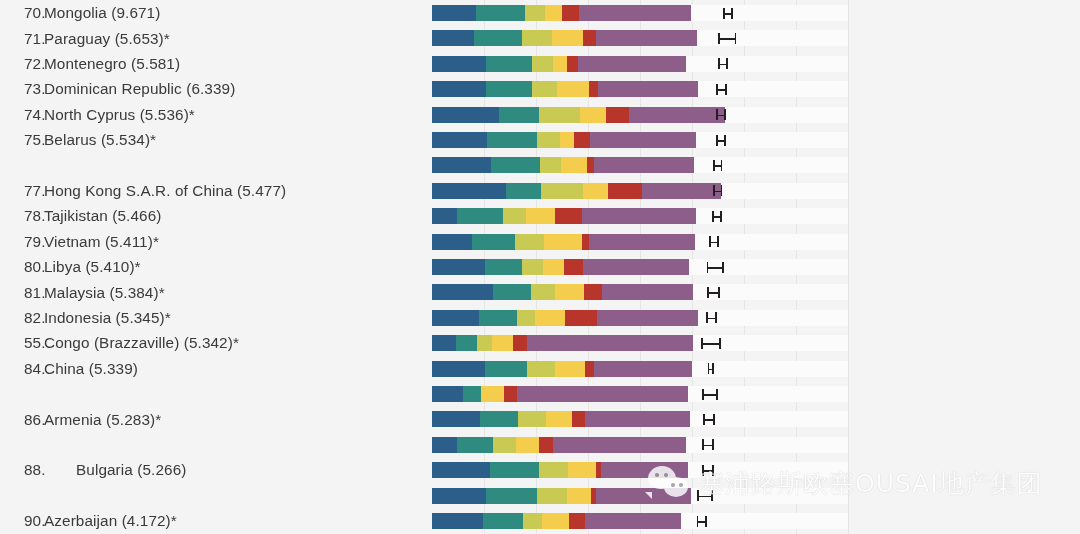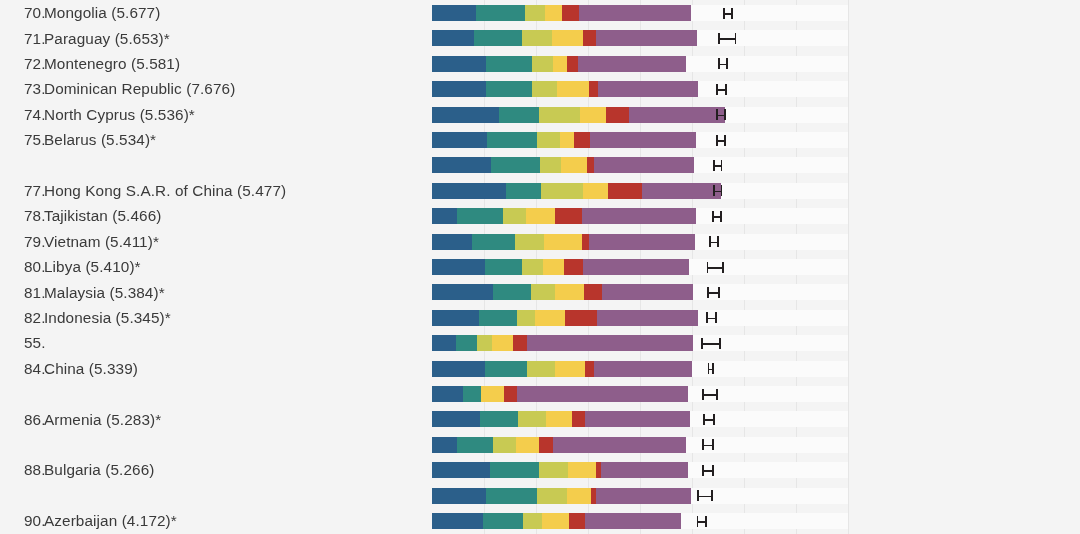--- a/index.html
+++ b/index.html
@@ -138,33 +138,33 @@
   }
 </style>
 </head>
 <body>
 
 <div id="page">
 
   <div id="labels">
       <div class="label-row" style="top: 0.5px;">
         <span class="rank">70.</span>
-        <span class="cname">Mongolia (5.677)</span>
+        <span class="cname">Mongolia (9.671)</span>
       </div>
       <div class="label-row" style="top: 25.9px;">
         <span class="rank">71.</span>
         <span class="cname">Paraguay (5.653)*</span>
       </div>
       <div class="label-row" style="top: 51.3px;">
         <span class="rank">72.</span>
         <span class="cname">Montenegro (5.581)</span>
       </div>
       <div class="label-row" style="top: 76.7px;">
         <span class="rank">73.</span>
-        <span class="cname">Dominican Republic (7.676)</span>
+        <span class="cname">Dominican Republic (6.339)</span>
       </div>
       <div class="label-row" style="top: 102.1px;">
         <span class="rank">74.</span>
         <span class="cname">North Cyprus (5.536)*</span>
       </div>
       <div class="label-row" style="top: 127.5px; justify-content: flex-end;">
         <span class="rank">75.</span>
         <span class="cname">Belarus (5.534)*</span>
       </div>
       <div class="label-row" style="top: 178.3px;">
@@ -186,30 +186,31 @@
       <div class="label-row" style="top: 279.9px;">
         <span class="rank">81.</span>
         <span class="cname">Malaysia (5.384)*</span>
       </div>
       <div class="label-row" style="top: 305.3px;">
         <span class="rank">82.</span>
         <span class="cname">Indonesia (5.345)*</span>
       </div>
       <div class="label-row" style="top: 330.7px;">
         <span class="rank">55.</span>
+        <span class="cname">Congo (Brazzaville) (5.342)*</span>
       </div>
       <div class="label-row" style="top: 356.1px; align-items: center;">
         <span class="rank">84.</span>
         <span class="cname">China (5.339)</span>
       </div>
       <div class="label-row" style="top: 406.9px;">
         <span class="rank">86.</span>
         <span class="cname">Armenia (5.283)*</span>
       </div>
-      <div class="label-row" style="top: 457.7px;">
+      <div class="label-row" style="top: 457.7px; gap: 32px;">
         <span class="rank">88.</span>
         <span class="cname">Bulgaria (5.266)</span>
       </div>
       <div class="label-row" style="top: 508.5px;">
         <span class="rank">90.</span>
         <span class="cname">Azerbaijan (4.172)*</span>
       </div>
     </div>
 
   <div id="chart">
@@ -509,14 +510,26 @@
           <div class="seg" style="width: 27.04px; background: rgb(244, 205, 76);"></div>
           <div class="seg" style="width: 16.12px; background: rgb(184, 53, 44);"></div>
           <div class="seg" style="width: 95.68px; background: rgb(142, 94, 139);"></div>
         </div>
         <div class="errbar" style="left: 266.68px; width: 8.32px;"></div>
         <div class="errcap" style="left: 266.68px;"></div>
         <div class="errcap" style="left: 275px;"></div>
       </div>
     </div>
 
+  <div id="watermark">
+    <span class="wechat">
+      <span class="b1"></span>
+      <span class="t1"></span>
+      <span class="b2"></span>
+      <span class="d" style="left:7px;top:7px"></span>
+      <span class="d" style="left:16px;top:7px"></span>
+      <span class="d" style="left:23px;top:17px"></span>
+      <span class="d" style="left:31px;top:17px"></span>
+    </span>
+    <span class="wm-text">塞浦路斯欧塞OUSAI地产集团</span>
+  </div>
 
 </div>
 
 </body></html>

